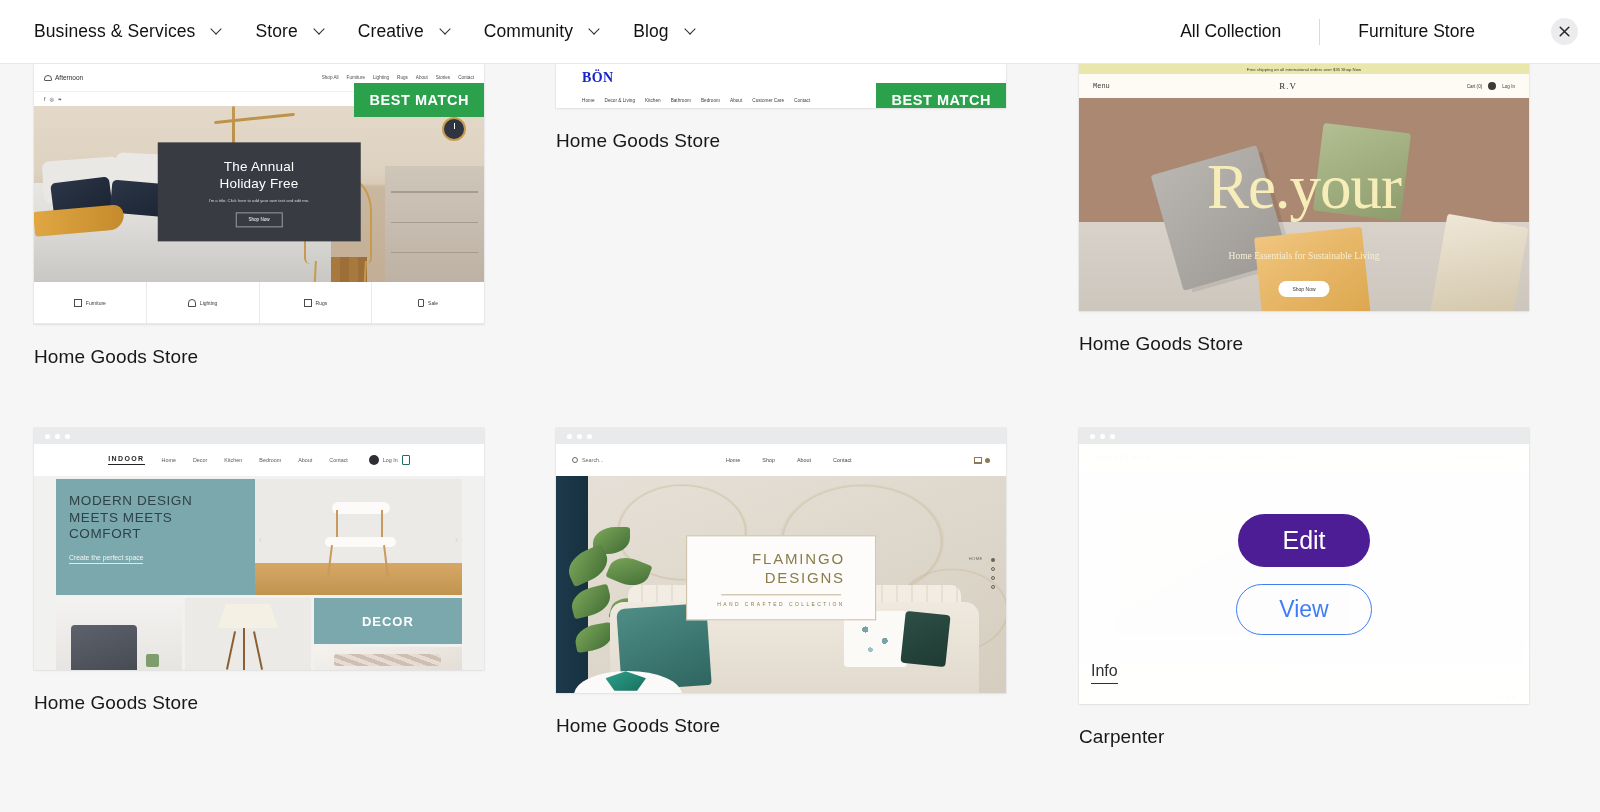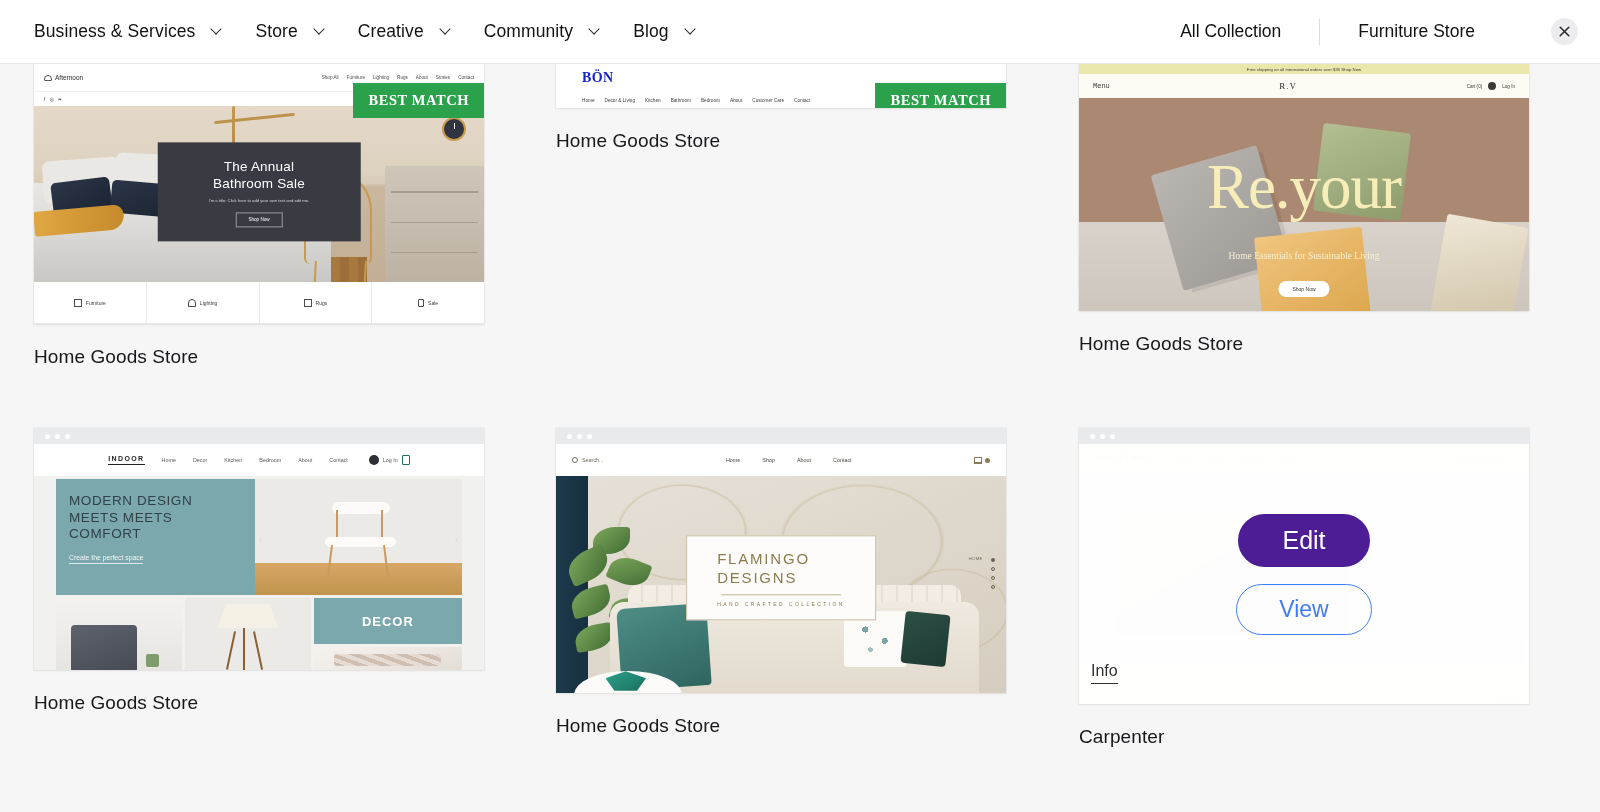--- a/index.html
+++ b/index.html
@@ -64,21 +64,20 @@
   .card-title {
     font-size: 19px; color: #17181a;
     letter-spacing: .1px; margin-top: 22px;
   }
   .badge {
     position: absolute; top: 19px; right: 0;
     background: #2ca14c; color: #fff;
     font-size: 14.5px; font-weight: bold; letter-spacing: .55px;
     padding: 9px 15px 9px 16px;
     z-index: 8;
-    font-family: Liberation Serif, serif;
   }
 
   
   .chrome {
     height: 16px; background: #e9eaec;
     display: flex; align-items: center; padding-left: 11px; gap: 5px;
   }
   .chrome i { width: 5px; height: 5px; border-radius: 50%; background: #fff; display: block; }
 
   
@@ -297,21 +296,21 @@
                radial-gradient(circle 4px at 40% 75%, #9cc0c3 60%, transparent 62%); }
   .pil-dark { position:absolute; right:13%; bottom:13%; width:10%; height:24%;
     background:linear-gradient(150deg,#2d4f46,#1e3a33); border-radius:4px; transform:rotate(6deg); }
   .c5-table { position:absolute; left:4%; bottom:-12%; width:24%; height:22%;
     background:#fbfaf8; border-radius:50%; }
   .c5-gem { position:absolute; left:11%; bottom:1%; width:9%; height:9%;
     background:linear-gradient(150deg,#2ea08a,#17705e); clip-path:polygon(50% 0,100% 36%,78% 100%,22% 100%,0 36%); }
   .c5-signwrap {
     position:absolute; left:50%; top:47%; transform:translate(-50%,-50%);
     background:#fdfcfa; border:1px solid #c9bda0;
-    padding:13px 30px 12px; text-align:left;
+    padding:13px 30px 12px; text-align:right;
   }
   .c5-signwrap h4 { font-size:15px; font-weight:normal; letter-spacing:1.8px; color:#8a7c4c; line-height:1.28; }
   .c5-signwrap .rule { height:1px; background:#c0b392; margin:7px 4px 6px; }
   .c5-signwrap .sm { font-size:5px; letter-spacing:2.4px; color:#8a7c4c; }
   .c5-dots { position:absolute; right:2.5%; top:38%; display:flex; flex-direction:column; align-items:center; gap:5px; }
   .c5-dots b { width:4px; height:4px; border-radius:50%; background:#6b6352; display:block; }
   .c5-dots u { width:4px; height:4px; border-radius:50%; border:.8px solid #6b6352; display:block; }
   .c5-dots .hm { position:absolute; right:12px; top:-2px; font-size:4px; color:#6b6352; letter-spacing:.5px; }
 
   
@@ -430,21 +429,21 @@
         <div class="dresser">
           <i style="top:22%"></i>
             <i style="top:48%"></i>
             <i style="top:74%"></i>
         </div>
         <div class="clockface"></div>
 
         <div class="herocard">
           <h3>
             <span>The Annual</span><br>
-            <span>Bathroom Sale</span>
+            <span>Holiday Free</span>
           </h3>
           <p>I'm a title. Click here to add your own text and edit me.</p>
           <span class="hbtn">Shop Now</span>
         </div>
       </div>
 
       <div class="c1-cats">
         <div class="c1-cat">
           <span class="ic"></span>
           <span>Furniture</span>

